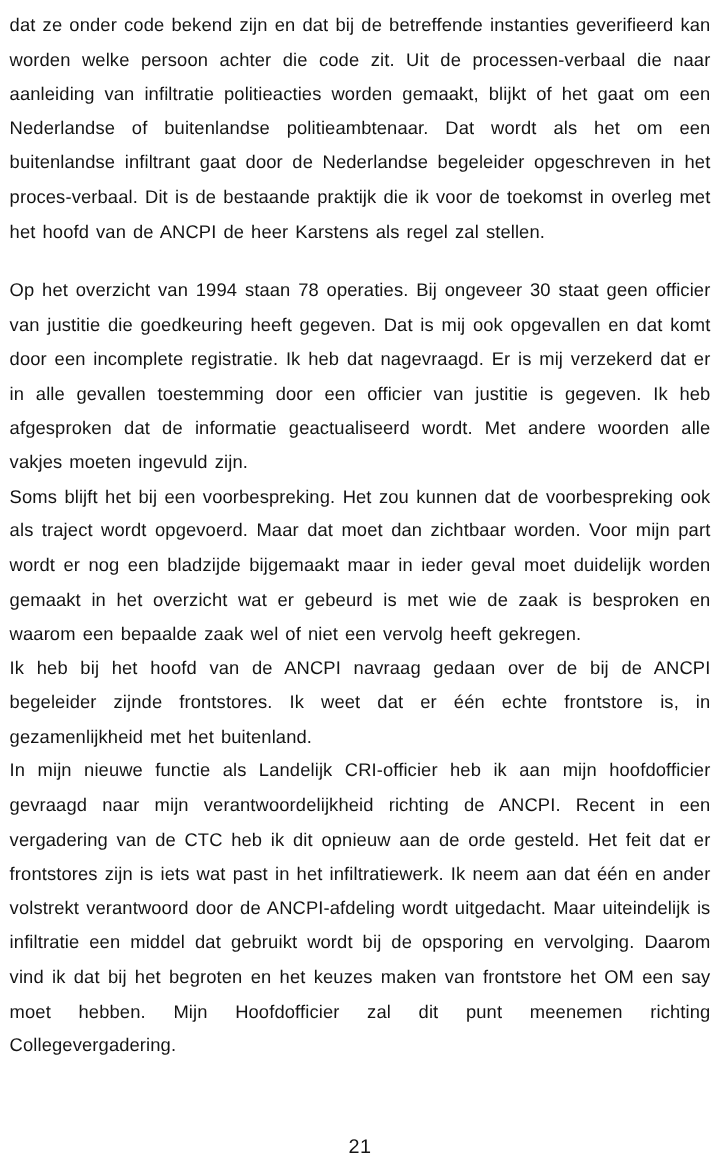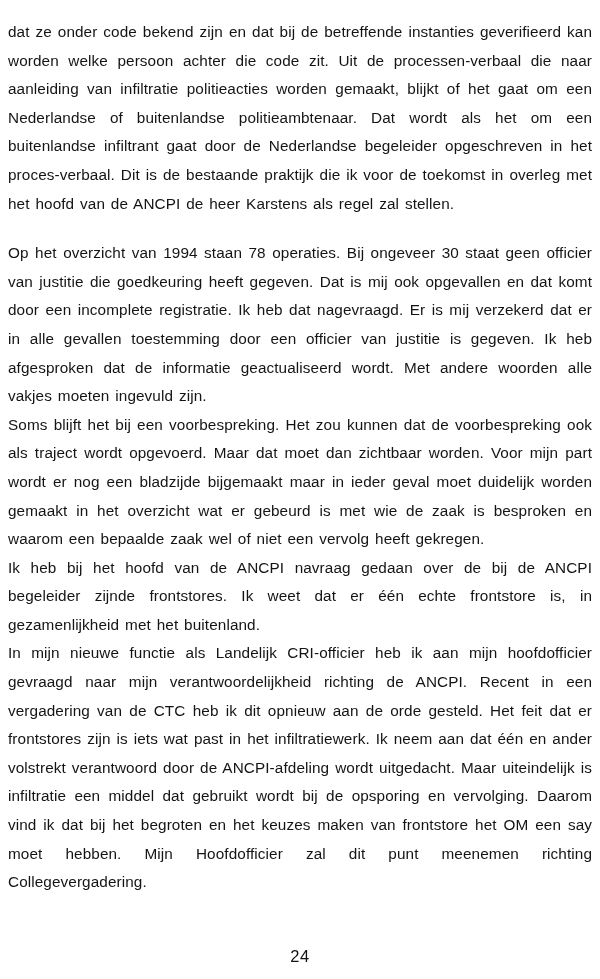--- a/index.html
+++ b/index.html
@@ -15,21 +15,21 @@
     font-family: "Liberation Sans", "DejaVu Sans", sans-serif;
   }
   .page {
     position: absolute;
     inset: 0;
     background: #ffffff;
     color: #141414;
   }
   .text-block {
     position: absolute;
-    top: 18px;
+    top: 8px;
     left: 8px;
     right: 8px;
   }
   .para {
     margin: 0;
     font-size: 15.3px;
     line-height: 28.6px;
     text-align: justify;
     letter-spacing: 0.1px;
     word-spacing: 1.5px;
@@ -53,14 +53,14 @@
 <body>
 
 <div class="page">
   <div class="text-block">
     <p class="para para-gap">dat ze onder code bekend zijn en dat bij de betreffende instanties geverifieerd kan worden welke persoon achter die code zit. Uit de processen-verbaal die naar aanleiding van infiltratie politieacties worden gemaakt, blijkt of het gaat om een Nederlandse of buitenlandse politieambtenaar. Dat wordt als het om een buitenlandse infiltrant gaat door de Nederlandse begeleider opgeschreven in het proces-verbaal. Dit is de bestaande praktijk die ik voor de toekomst in overleg met het hoofd van de ANCPI de heer Karstens als regel zal stellen.</p>
     <p class="para">Op het overzicht van 1994 staan 78 operaties. Bij ongeveer 30 staat geen officier van justitie die goedkeuring heeft gegeven. Dat is mij ook opgevallen en dat komt door een incomplete registratie. Ik heb dat nagevraagd. Er is mij verzekerd dat er in alle gevallen toestemming door een officier van justitie is gegeven. Ik heb afgesproken dat de informatie geactualiseerd wordt. Met andere woorden alle vakjes moeten ingevuld zijn.</p>
     <p class="para">Soms blijft het bij een voorbespreking. Het zou kunnen dat de voorbespreking ook als traject wordt opgevoerd. Maar dat moet dan zichtbaar worden. Voor mijn part wordt er nog een bladzijde bijgemaakt maar in ieder geval moet duidelijk worden gemaakt in het overzicht wat er gebeurd is met wie de zaak is besproken en waarom een bepaalde zaak wel of niet een vervolg heeft gekregen.</p>
     <p class="para">Ik heb bij het hoofd van de ANCPI navraag gedaan over de bij de ANCPI begeleider zijnde frontstores. Ik weet dat er één echte frontstore is, in gezamenlijkheid met het buitenland.</p>
     <p class="para">In mijn nieuwe functie als Landelijk CRI-officier heb ik aan mijn hoofdofficier gevraagd naar mijn verantwoordelijkheid richting de ANCPI. Recent in een vergadering van de CTC heb ik dit opnieuw aan de orde gesteld. Het feit dat er frontstores zijn is iets wat past in het infiltratiewerk. Ik neem aan dat één en ander volstrekt verantwoord door de ANCPI-afdeling wordt uitgedacht. Maar uiteindelijk is infiltratie een middel dat gebruikt wordt bij de opsporing en vervolging. Daarom vind ik dat bij het begroten en het keuzes maken van frontstore het OM een say moet hebben. Mijn Hoofdofficier zal dit punt meenemen richting Collegevergadering.</p>
   </div>
-  <div class="page-number">24</div>
+  <div class="page-number">21</div>
 </div>
 
 </body></html>

